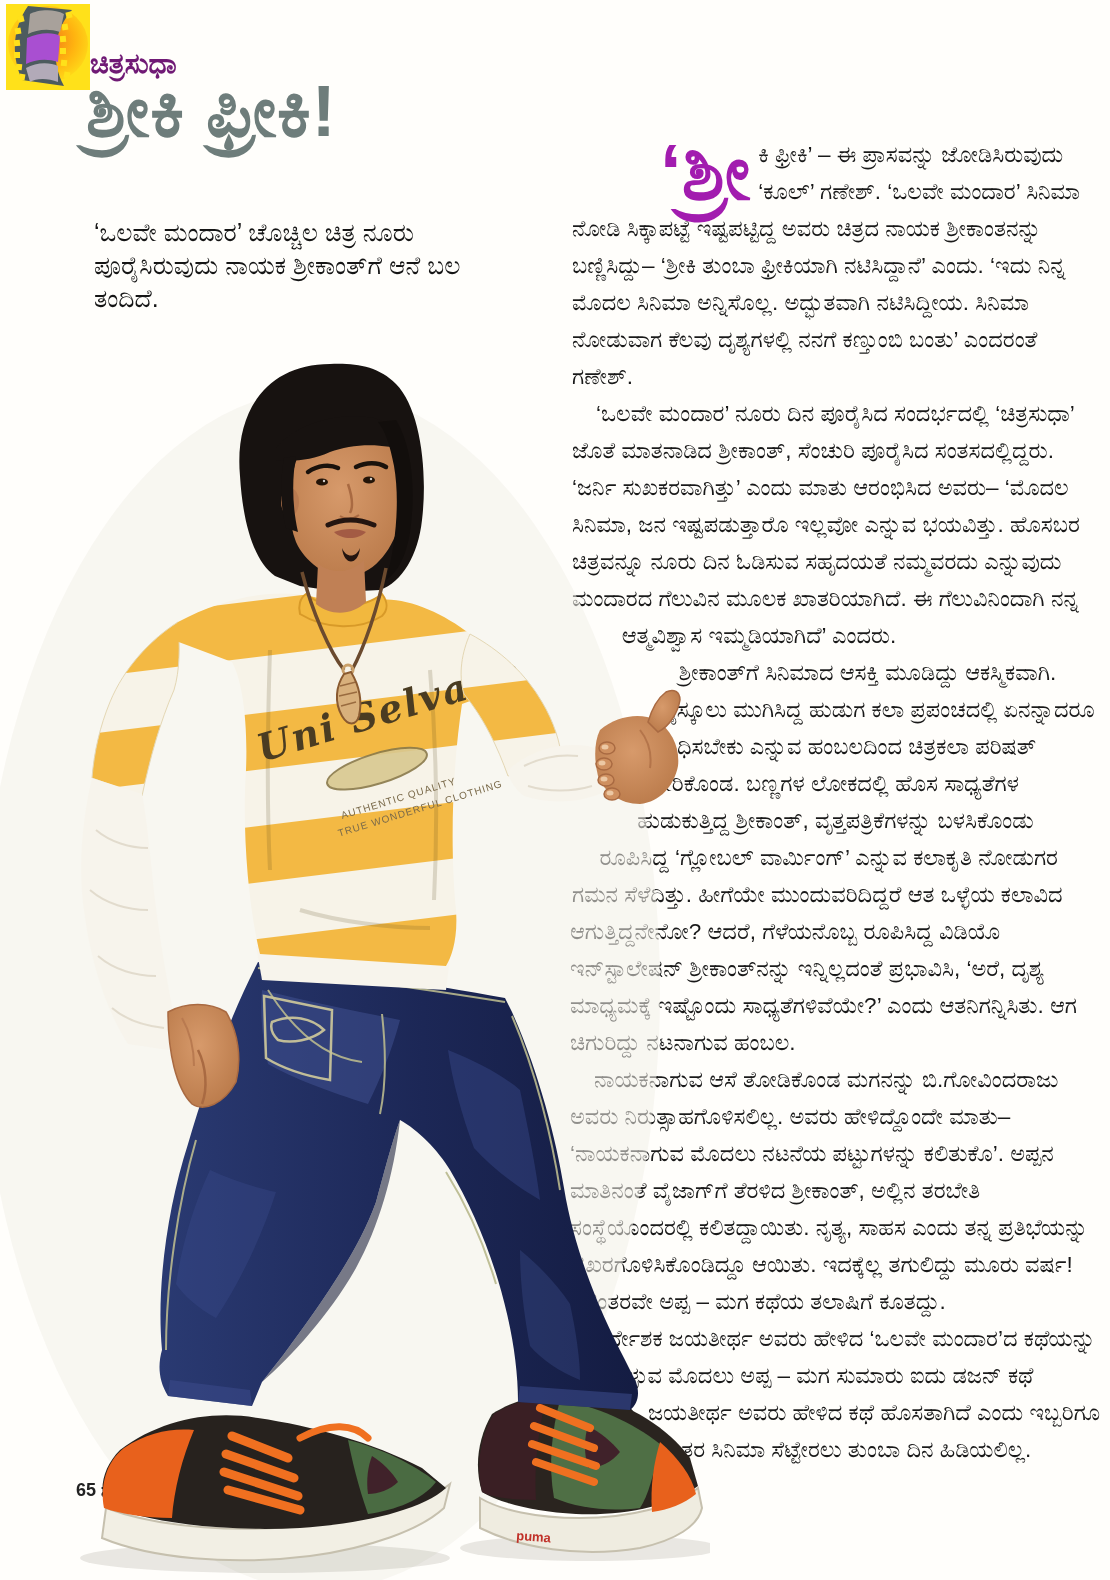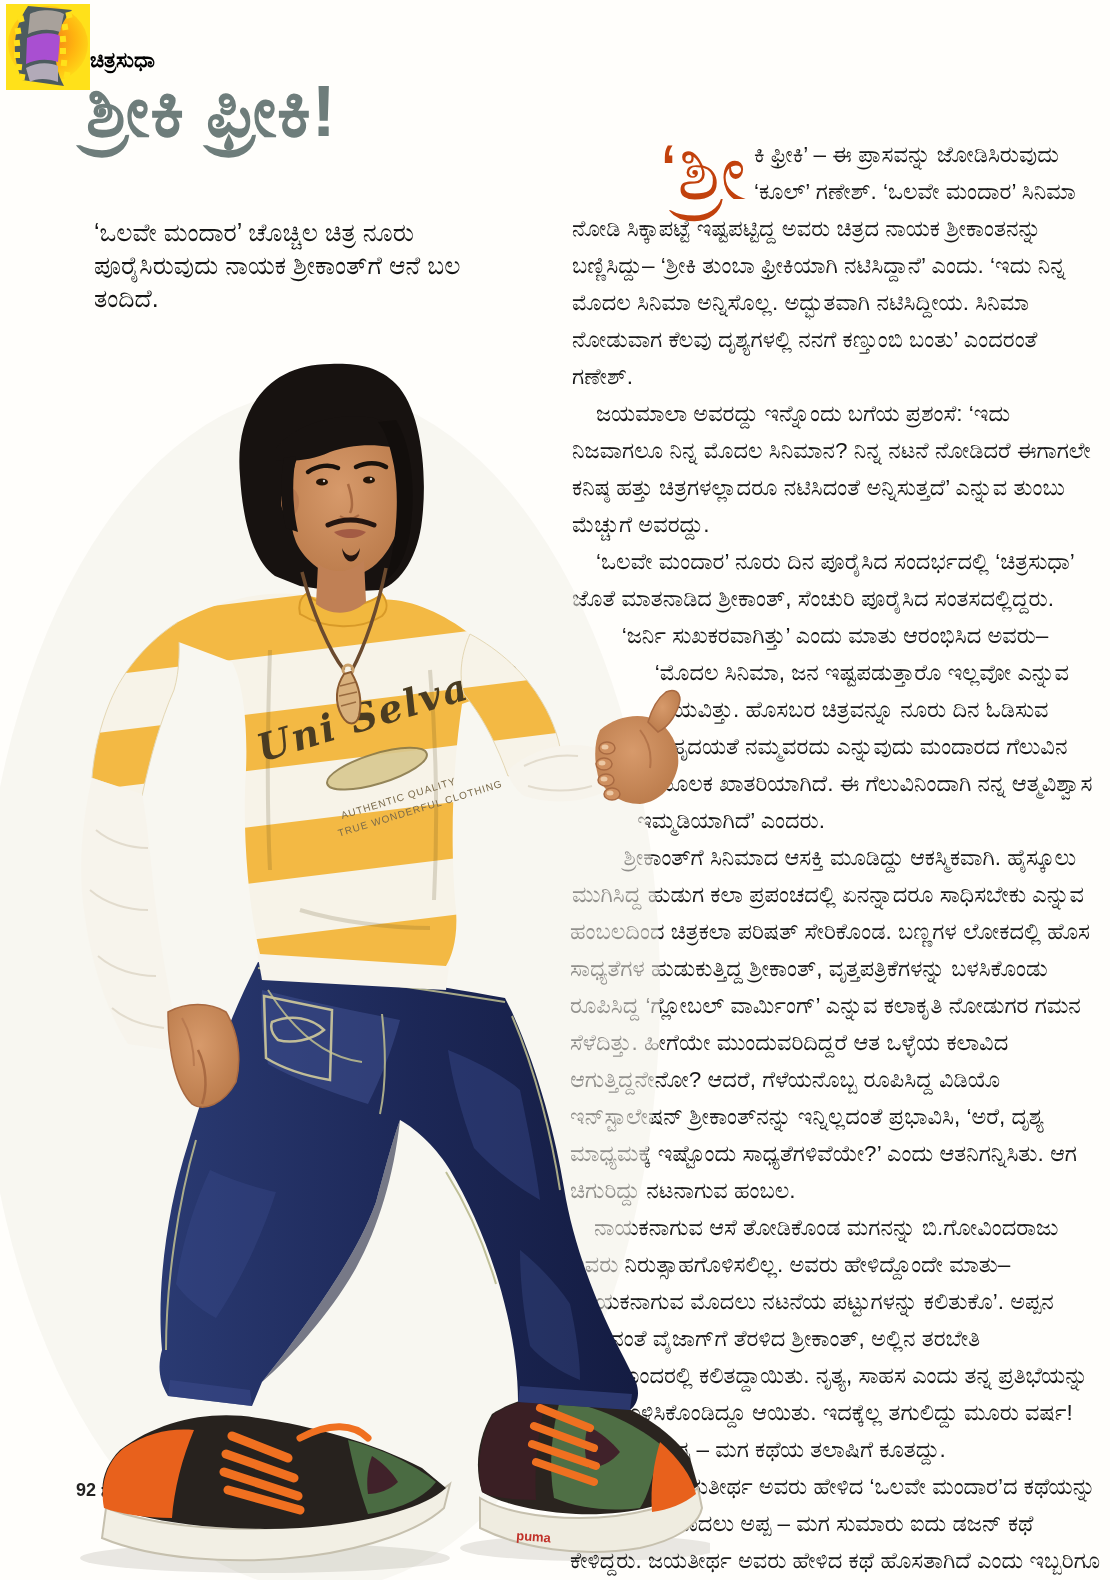--- a/index.html
+++ b/index.html
@@ -3,39 +3,39 @@
 <meta charset="utf-8">
 <style>
   html,body{margin:0;padding:0;background:#e8e8e8;}
   .page{
     position:relative;width:1110px;height:1580px;margin:0 auto;
     background:#fffefb;overflow:hidden;
     font-family:"Liberation Sans","DejaVu Sans",sans-serif;color:#141414;
   }
   
   .logo{position:absolute;left:6px;top:4px;width:84px;height:86px;}
-  .masthead-label{position:absolute;left:90px;top:48px;font-size:21px;font-weight:bold;color:#000000;}
+  .masthead-label{position:absolute;left:90px;top:48px;font-size:28px;font-weight:bold;color:#701a75;}
   .headline{
     position:absolute;left:86px;top:74px;margin:0;
     font-size:72px;font-weight:bold;letter-spacing:1px;color:#6e7d7b;line-height:1.05;
   }
   .standfirst{
     position:absolute;left:86px;top:208px;width:400px;margin:8px;
     font-size:25px;line-height:33px;color:#151515;
   }
   
   .article{
     position:absolute;left:570px;top:136px;width:532px;z-index:2;
     font-size:22.5px;line-height:37px;text-align:left;color:#191919;
   }
   .article p{margin:0;text-indent:24px;}
   .article p.first{text-indent:0;}
   .dropcap{
     float:left;font-size:78px;line-height:64px;padding:4px 8px 0 0;
-    font-weight:normal;color:#c2410c;
+    font-weight:bold;color:#a21caf;
   }
   .wrap-shape{
     float:left;width:90px;height:742px;
     shape-outside:polygon(0px 0px,2px 0px,2px 506px,60px 520px,84px 548px,88px 584px,84px 624px,74px 658px,52px 684px,26px 706px,2px 724px,2px 742px,0px 742px);
   }
   
   .footer{
     position:absolute;left:76px;top:1480px;z-index:1;
     font-size:18px;font-weight:bold;color:#222;
   }
@@ -306,27 +306,26 @@
           <path d="M341,356 L356,352"></path>
         </g>
       </g>
     </svg>
   </div>
 
   <div class="article">
     <div>
       <div class="wrap-shape"></div>
     <p class="first"><span class="dropcap">‘ಶ್ರೀ</span>ಕಿ ಫ್ರೀಕಿ’ – ಈ ಪ್ರಾಸವನ್ನು ಜೋಡಿಸಿರುವುದು ‘ಕೂಲ್’ ಗಣೇಶ್. ‘ಒಲವೇ ಮಂದಾರ’ ಸಿನಿಮಾ ನೋಡಿ ಸಿಕ್ಕಾಪಟ್ಟೆ ಇಷ್ಟಪಟ್ಟಿದ್ದ ಅವರು ಚಿತ್ರದ ನಾಯಕ ಶ್ರೀಕಾಂತನನ್ನು ಬಣ್ಣಿಸಿದ್ದು– ‘ಶ್ರೀಕಿ ತುಂಬಾ ಫ್ರೀಕಿಯಾಗಿ ನಟಿಸಿದ್ದಾನೆ’ ಎಂದು. ‘ಇದು ನಿನ್ನ ಮೊದಲ ಸಿನಿಮಾ ಅನ್ನಿಸೊಲ್ಲ. ಅದ್ಭುತವಾಗಿ ನಟಿಸಿದ್ದೀಯ. ಸಿನಿಮಾ ನೋಡುವಾಗ ಕೆಲವು ದೃಶ್ಯಗಳಲ್ಲಿ ನನಗೆ ಕಣ್ತುಂಬಿ ಬಂತು’ ಎಂದರಂತೆ ಗಣೇಶ್.</p>
-        <p>ಜಯಮಾಲಾ ಅವರದ್ದು ಇನ್ನೊಂದು ಬಗೆಯ ಪ್ರಶಂಸೆ: ‘ಇದು ನಿಜವಾಗಲೂ ನಿನ್ನ ಮೊದಲ ಸಿನಿಮಾನ? ನಿನ್ನ ನಟನೆ ನೋಡಿದರೆ ಈಗಾಗಲೇ ಕನಿಷ್ಠ ಹತ್ತು ಚಿತ್ರಗಳಲ್ಲಾದರೂ ನಟಿಸಿದಂತೆ ಅನ್ನಿಸುತ್ತದೆ’ ಎನ್ನುವ ತುಂಬು ಮೆಚ್ಚುಗೆ ಅವರದ್ದು.</p>
         <p>‘ಒಲವೇ ಮಂದಾರ’ ನೂರು ದಿನ ಪೂರೈಸಿದ ಸಂದರ್ಭದಲ್ಲಿ ‘ಚಿತ್ರಸುಧಾ’ ಜೊತೆ ಮಾತನಾಡಿದ ಶ್ರೀಕಾಂತ್, ಸೆಂಚುರಿ ಪೂರೈಸಿದ ಸಂತಸದಲ್ಲಿದ್ದರು. ‘ಜರ್ನಿ ಸುಖಕರವಾಗಿತ್ತು’ ಎಂದು ಮಾತು ಆರಂಭಿಸಿದ ಅವರು– ‘ಮೊದಲ ಸಿನಿಮಾ, ಜನ ಇಷ್ಟಪಡುತ್ತಾರೊ ಇಲ್ಲವೋ ಎನ್ನುವ ಭಯವಿತ್ತು. ಹೊಸಬರ ಚಿತ್ರವನ್ನೂ ನೂರು ದಿನ ಓಡಿಸುವ ಸಹೃದಯತೆ ನಮ್ಮವರದು ಎನ್ನುವುದು ಮಂದಾರದ ಗೆಲುವಿನ ಮೂಲಕ ಖಾತರಿಯಾಗಿದೆ. ಈ ಗೆಲುವಿನಿಂದಾಗಿ ನನ್ನ ಆತ್ಮವಿಶ್ವಾಸ ಇಮ್ಮಡಿಯಾಗಿದೆ’ ಎಂದರು.</p>
         <p>ಶ್ರೀಕಾಂತ್‌ಗೆ ಸಿನಿಮಾದ ಆಸಕ್ತಿ ಮೂಡಿದ್ದು ಆಕಸ್ಮಿಕವಾಗಿ. ಹೈಸ್ಕೂಲು ಮುಗಿಸಿದ್ದ ಹುಡುಗ ಕಲಾ ಪ್ರಪಂಚದಲ್ಲಿ ಏನನ್ನಾದರೂ ಸಾಧಿಸಬೇಕು ಎನ್ನುವ ಹಂಬಲದಿಂದ ಚಿತ್ರಕಲಾ ಪರಿಷತ್ ಸೇರಿಕೊಂಡ. ಬಣ್ಣಗಳ ಲೋಕದಲ್ಲಿ ಹೊಸ ಸಾಧ್ಯತೆಗಳ ಹುಡುಕುತ್ತಿದ್ದ ಶ್ರೀಕಾಂತ್, ವೃತ್ತಪತ್ರಿಕೆಗಳನ್ನು ಬಳಸಿಕೊಂಡು ರೂಪಿಸಿದ್ದ ‘ಗ್ಲೋಬಲ್ ವಾರ್ಮಿಂಗ್’ ಎನ್ನುವ ಕಲಾಕೃತಿ ನೋಡುಗರ ಗಮನ ಸೆಳೆದಿತ್ತು. ಹೀಗೆಯೇ ಮುಂದುವರಿದಿದ್ದರೆ ಆತ ಒಳ್ಳೆಯ ಕಲಾವಿದ ಆಗುತ್ತಿದ್ದನೇನೋ? ಆದರೆ, ಗೆಳೆಯನೊಬ್ಬ ರೂಪಿಸಿದ್ದ ವಿಡಿಯೊ ಇನ್‌ಸ್ಟಾಲೇಷನ್ ಶ್ರೀಕಾಂತ್‌ನನ್ನು ಇನ್ನಿಲ್ಲದಂತೆ ಪ್ರಭಾವಿಸಿ, ‘ಅರೆ, ದೃಶ್ಯ ಮಾಧ್ಯಮಕ್ಕೆ ಇಷ್ಟೊಂದು ಸಾಧ್ಯತೆಗಳಿವೆಯೇ?’ ಎಂದು ಆತನಿಗನ್ನಿಸಿತು. ಆಗ ಚಿಗುರಿದ್ದು ನಟನಾಗುವ ಹಂಬಲ.</p>
         <p>ನಾಯಕನಾಗುವ ಆಸೆ ತೋಡಿಕೊಂಡ ಮಗನನ್ನು ಬಿ.ಗೋವಿಂದರಾಜು ಅವರು ನಿರುತ್ಸಾಹಗೊಳಿಸಲಿಲ್ಲ. ಅವರು ಹೇಳಿದ್ದೊಂದೇ ಮಾತು– ‘ನಾಯಕನಾಗುವ ಮೊದಲು ನಟನೆಯ ಪಟ್ಟುಗಳನ್ನು ಕಲಿತುಕೊ’. ಅಪ್ಪನ ಮಾತಿನಂತೆ ವೈಜಾಗ್‌ಗೆ ತೆರಳಿದ ಶ್ರೀಕಾಂತ್, ಅಲ್ಲಿನ ತರಬೇತಿ ಸಂಸ್ಥೆಯೊಂದರಲ್ಲಿ ಕಲಿತದ್ದಾಯಿತು. ನೃತ್ಯ, ಸಾಹಸ ಎಂದು ತನ್ನ ಪ್ರತಿಭೆಯನ್ನು ಪ್ರಖರಗೊಳಿಸಿಕೊಂಡಿದ್ದೂ ಆಯಿತು. ಇದಕ್ಕೆಲ್ಲ ತಗುಲಿದ್ದು ಮೂರು ವರ್ಷ! ಆನಂತರವೇ ಅಪ್ಪ – ಮಗ ಕಥೆಯ ತಲಾಷಿಗೆ ಕೂತದ್ದು.</p>
         <p>ನಿರ್ದೇಶಕ ಜಯತೀರ್ಥ ಅವರು ಹೇಳಿದ ‘ಒಲವೇ ಮಂದಾರ’ದ ಕಥೆಯನ್ನು ಒಪ್ಪಿಕೊಳ್ಳುವ ಮೊದಲು ಅಪ್ಪ – ಮಗ ಸುಮಾರು ಐದು ಡಜನ್ ಕಥೆ ಕೇಳಿದ್ದರು. ಜಯತೀರ್ಥ ಅವರು ಹೇಳಿದ ಕಥೆ ಹೊಸತಾಗಿದೆ ಎಂದು ಇಬ್ಬರಿಗೂ ಅನ್ನಿಸಿತು. ಆನಂತರ ಸಿನಿಮಾ ಸೆಟ್ಟೇರಲು ತುಂಬಾ ದಿನ ಹಿಡಿಯಲಿಲ್ಲ.</p>
       </div>
 
   </div>
 
   <div class="footer">
-    <span>92</span>
+    <span>65</span>
     <span>ಸುಧಾ 19 ಮೇ 20</span>
   </div>
 
 </div>
 
 </body></html>

